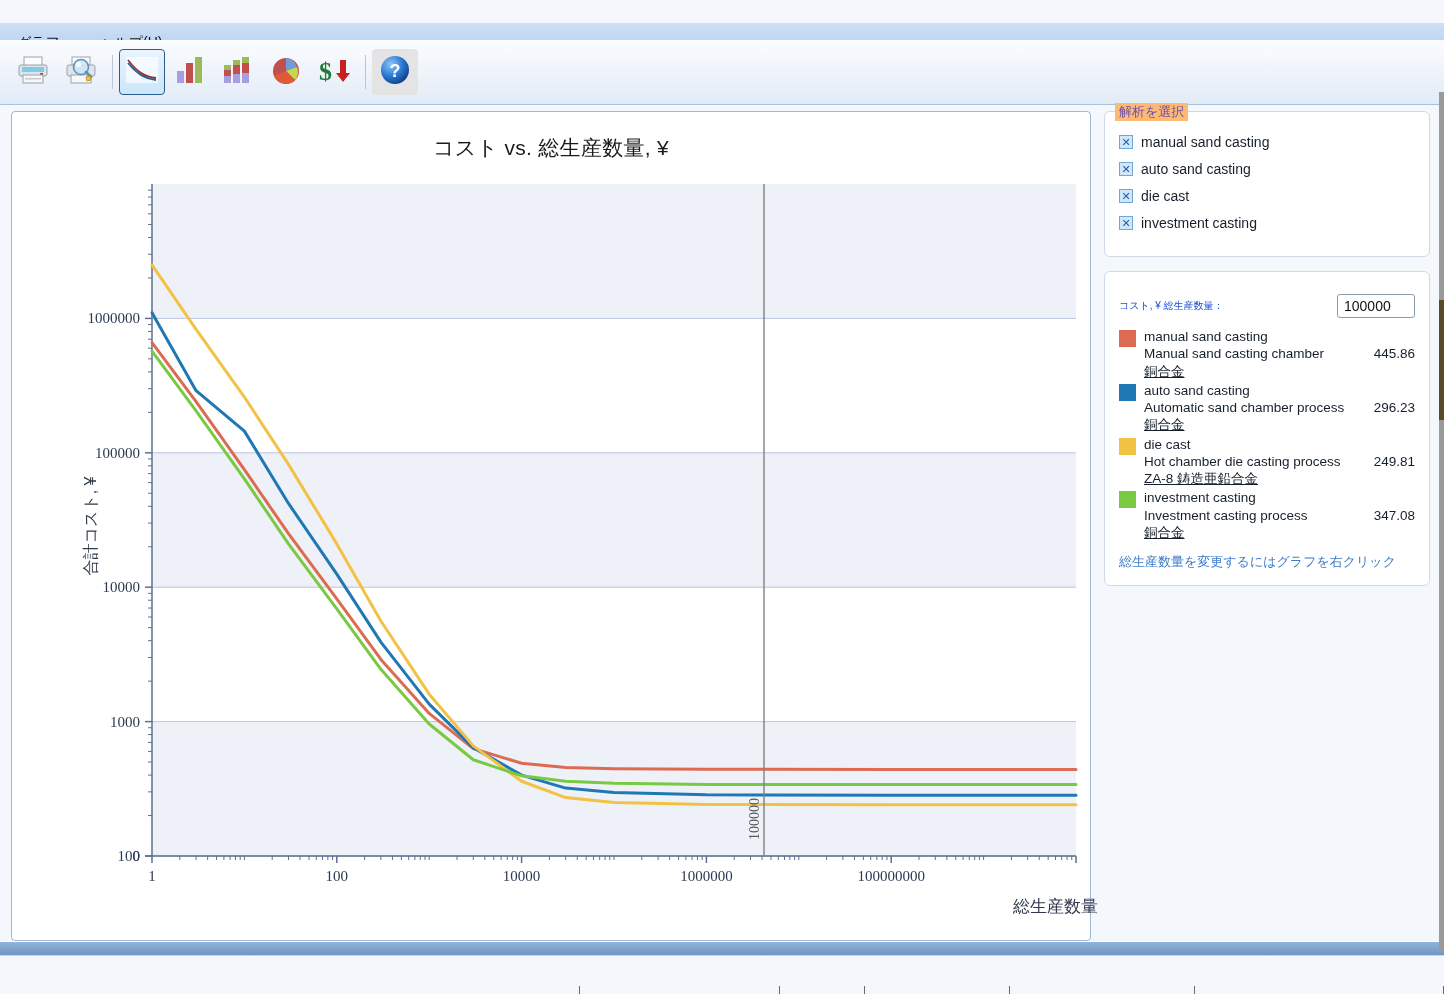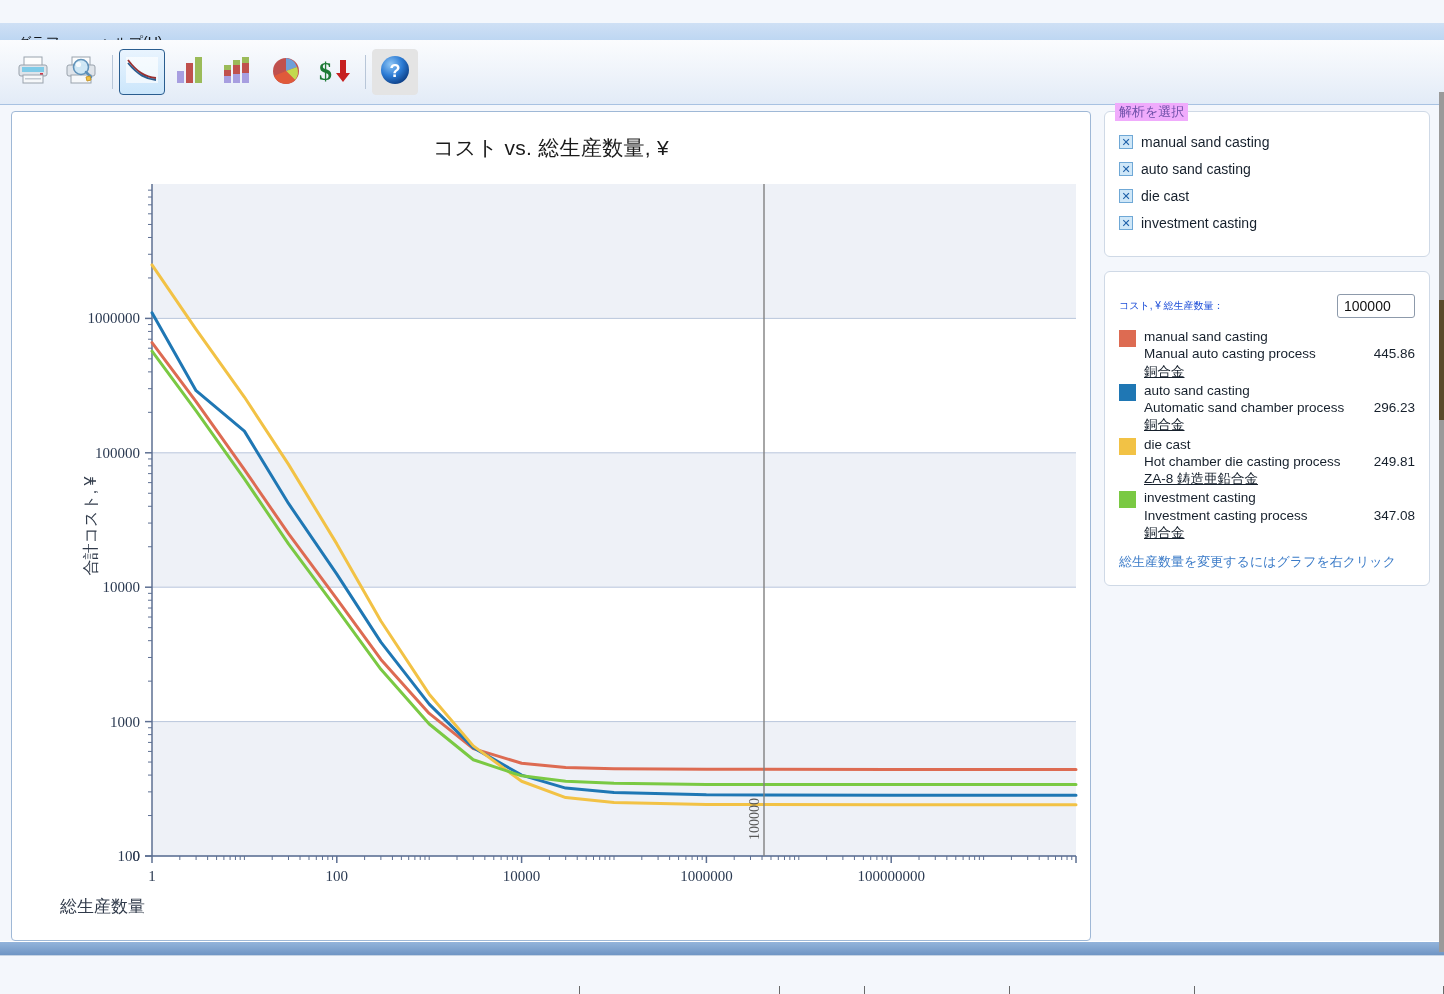--- a/index.html
+++ b/index.html
@@ -89,41 +89,41 @@
   .axis-label-y {
     position: absolute;
     left: 30px; top: 50%;
     transform: translateY(-50%) rotate(-90deg);
     transform-origin: center center;
     font-size: 16px; color: #303a4a;
     white-space: nowrap;
   }
   .axis-label-x {
     position: absolute; left: 0; bottom: 22px; width: 1086px;
-    text-align: left;
+    text-align: right;
     font-size: 17px; color: #303a4a;
   }
   .axis-label-x-inner { margin-left: 48px; }
   svg.plot { position: absolute; left: 0; top: 0; }
 
   
   .right-col {
     position: absolute; left: 1104px; top: 6px;
     width: 326px; height: 830px;
   }
   .group-box {
     position: relative;
     background: #ffffff;
     border: 1px solid #cfd9e6;
     border-radius: 6px;
     margin-bottom: 14px;
   }
   .gb-title {
     position: absolute; left: 10px; top: -9px;
-    background: #f0abfc;
+    background: #fdba74;
     padding: 0 4px;
     font-size: 13px; color: #6d4fa8;
     white-space: nowrap;
   }
   .gb-body { padding: 22px 14px 14px 14px; }
 
   .chk-row {
     display: flex; align-items: center;
     gap: 8px; margin-bottom: 11px;
     cursor: default;
@@ -544,21 +544,21 @@
           <div class="res-head">
             <span class="res-head-label">コスト, ¥ 総生産数量：</span>
             <input class="qty-input" type="text" value="100000" style="">
           </div>
           <div id="results-list">
               <div class="res-item">
                 <span class="swatch" style="background: rgb(221, 107, 82);"></span>
                 <div class="res-text">
                   <div class="res-l1">manual sand casting</div>
                   <div class="res-l2row">
-                    <span>Manual auto casting process</span>
+                    <span>Manual sand casting chamber</span>
                     <span class="res-val">445.86</span>
                   </div>
                   <div class="res-l3">銅合金</div>
                 </div>
               </div>
               <div class="res-item">
                 <span class="swatch" style="background: rgb(31, 119, 180);"></span>
                 <div class="res-text">
                   <div class="res-l1">auto sand casting</div>
                   <div class="res-l2row">

